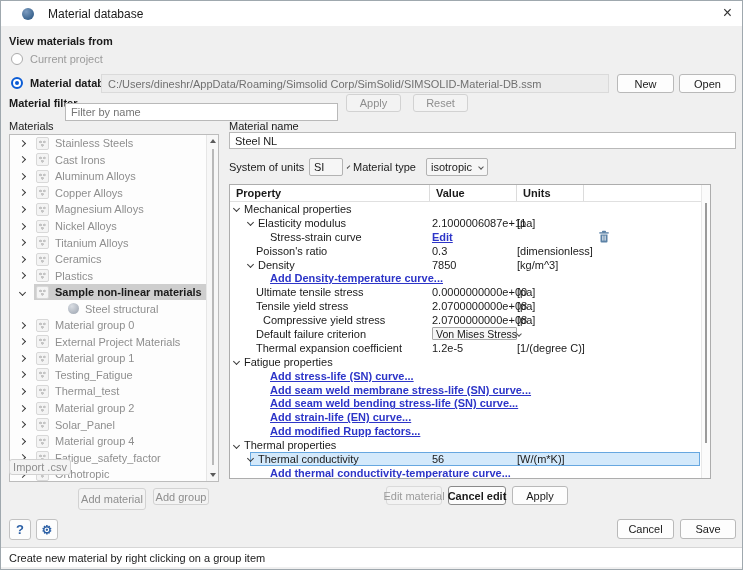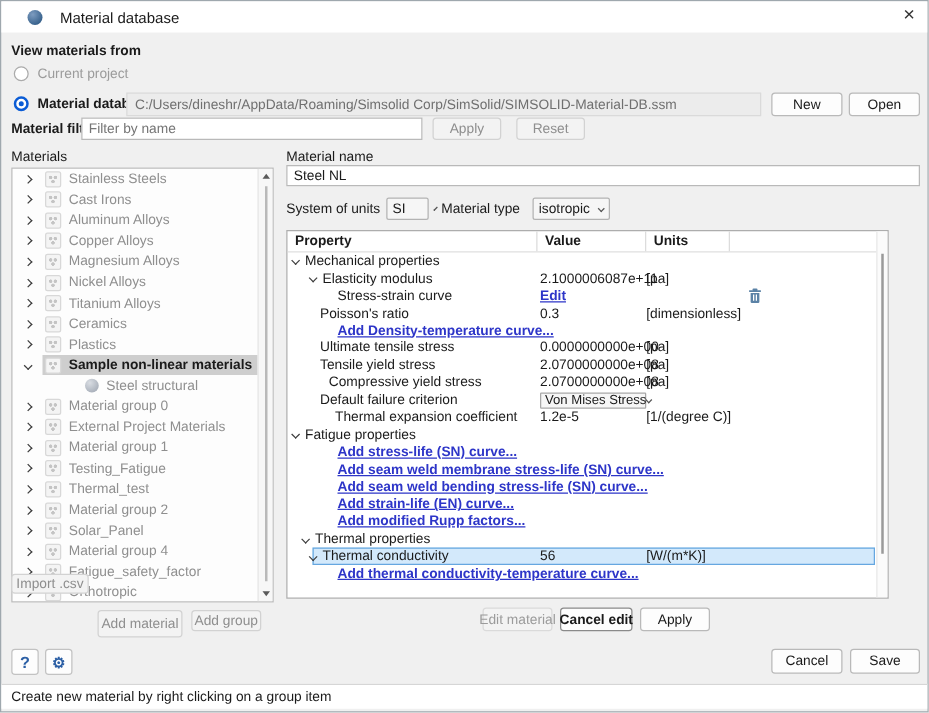--- a/index.html
+++ b/index.html
@@ -89,21 +89,21 @@
   <div class="lbl" style="left:8px;top:34px;font-weight:bold;">View materials from</div>
   <span class="radio off" style="left:10px;top:52px;"></span>
   <div class="lbl" style="left:29px;top:52px;color:#9b9b9b;">Current project</div>
   <span class="radio on" style="left:10px;top:76px;"></span>
   <div class="lbl bold" style="left:29px;top:76px;">Material database</div>
   <div class="pathfield" style="left:100px;top:73px;width:508px;height:19px;">C:/Users/dineshr/AppData/Roaming/Simsolid Corp/SimSolid/SIMSOLID-Material-DB.ssm</div>
   <div class="btn" style="left:616px;top:73px;width:57px;">New</div>
   <div class="btn" style="left:678px;top:73px;width:57px;">Open</div>
 
   <div class="lbl bold" style="left:8px;top:96px;">Material filter</div>
-  <input class="field" style="left: 64px; top: 93px; width: 273px; height: 18px;" placeholder="Filter by name">
+  <input class="field" style="left: 64px; top: 102px; width: 273px; height: 18px;" placeholder="Filter by name">
   <div class="btn graytext" style="left:345px;top:93px;width:55px;height:18px;">Apply</div>
   <div class="btn graytext" style="left:412px;top:93px;width:55px;height:18px;">Reset</div>
 
   <div class="lbl" style="left:8px;top:119px;">Materials</div>
   <div id="treebox">
     <div class="vscroll">
       <span class="arr up"></span>
       <span class="arr dn"></span>
       <span class="thumbline" style="top:14px;height:316px;"></span>
     </div>
@@ -362,20 +362,31 @@
           <div class="cell prop" style="padding-left: 26px;">
             <span class="plabel">Poisson's ratio</span>
           </div>
           <div class="cell val">
             <span>0.3</span>
           </div>
           <div class="cell unit">[dimensionless]</div>
           <div class="cell extra"></div>
         </div>
         <div class="prow">
+          <div class="cell prop" style="padding-left: 18px;">
+            <span class="chev down"></span>
+            <span class="plabel">Density</span>
+          </div>
+          <div class="cell val">
+            <span>7850</span>
+          </div>
+          <div class="cell unit">[kg/m^3]</div>
+          <div class="cell extra"></div>
+        </div>
+        <div class="prow">
           <div class="cell prop grow" style="padding-left: 40px;">
             <span class="rlink">Add Density-temperature curve...</span>
           </div>
         </div>
         <div class="prow">
           <div class="cell prop" style="padding-left: 26px;">
             <span class="plabel">Ultimate tensile stress</span>
           </div>
           <div class="cell val">
             <span>0.0000000000e+00</span>
@@ -410,21 +421,21 @@
           <div class="cell val">
             <div class="tsel">
               <span>Von Mises Stress</span>
               <span class="chev down small"></span>
             </div>
           </div>
           <div class="cell unit"></div>
           <div class="cell extra"></div>
         </div>
         <div class="prow">
-          <div class="cell prop" style="padding-left: 38px;">
+          <div class="cell prop" style="padding-left: 26px;">
             <span class="plabel">Thermal expansion coefficient</span>
           </div>
           <div class="cell val">
             <span>1.2e-5</span>
           </div>
           <div class="cell unit">[1/(degree C)]</div>
           <div class="cell extra"></div>
         </div>
         <div class="prow">
           <div class="cell prop" style="padding-left: 4px;">
@@ -454,21 +465,21 @@
           <div class="cell prop grow" style="padding-left: 40px;">
             <span class="rlink">Add strain-life (EN) curve...</span>
           </div>
         </div>
         <div class="prow">
           <div class="cell prop grow" style="padding-left: 40px;">
             <span class="rlink">Add modified Rupp factors...</span>
           </div>
         </div>
         <div class="prow">
-          <div class="cell prop" style="padding-left: 12px;">
+          <div class="cell prop" style="padding-left: 4px;">
             <span class="chev down"></span>
             <span class="plabel">Thermal properties</span>
           </div>
           <div class="cell val"></div>
           <div class="cell unit"></div>
           <div class="cell extra"></div>
         </div>
         <div class="prow hlrow">
           <div class="hlbg"></div>
           <div class="cell prop" style="padding-left: 18px;">

